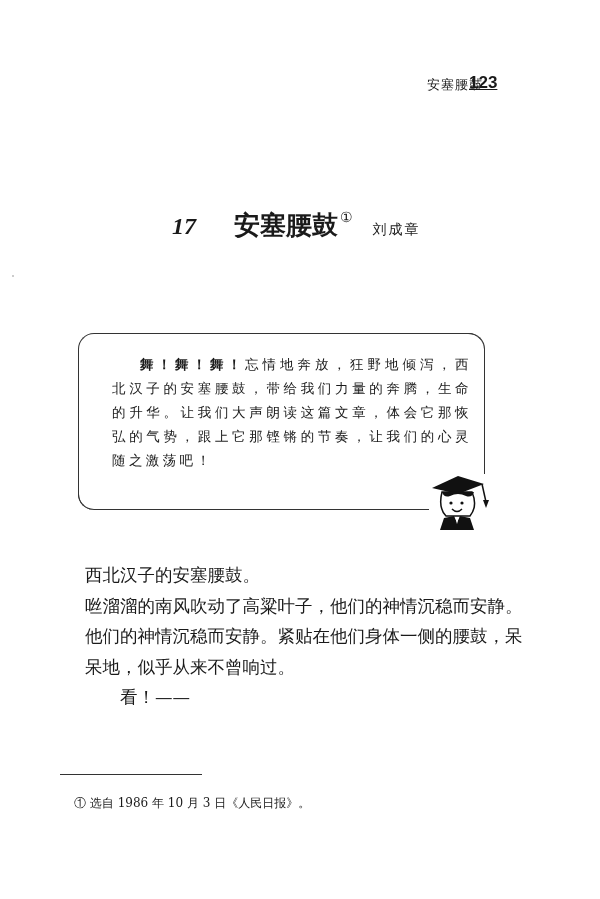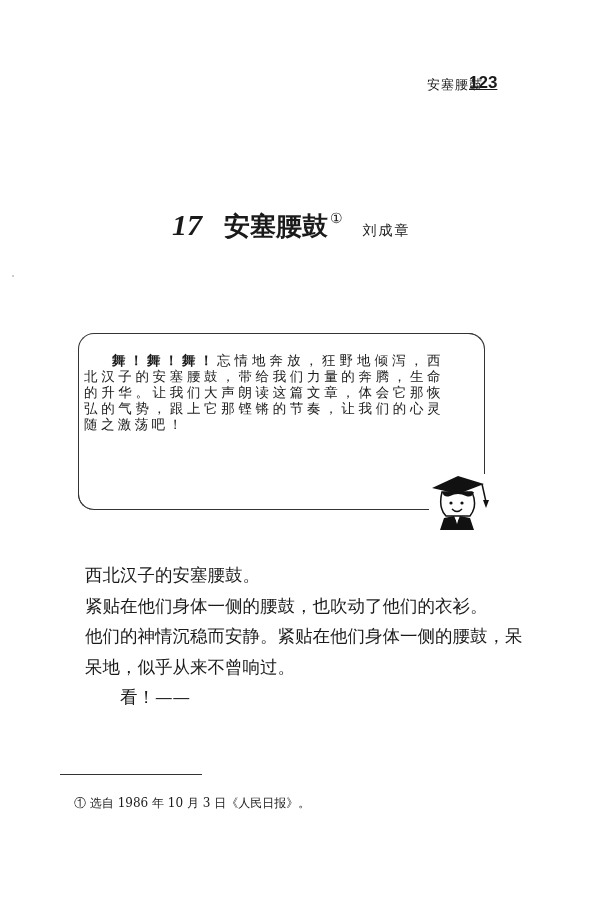--- a/index.html
+++ b/index.html
@@ -11,44 +11,44 @@
       position: absolute; top: 76px; left: 427px; font-size: 13px; letter-spacing: 1px;
     }
     .page-number {
       position: absolute; top: 73px; left: 469px; font-family: "Liberation Sans", sans-serif;
       font-weight: bold; font-size: 17px; text-decoration: underline;
     }
     .title-row {
       position: absolute; top: 208px; left: 172px; display: flex; align-items: baseline;
     }
     .lesson-num {
-      font-family: "Liberation Serif", serif; font-style: italic; font-weight: bold; font-size: 30px;
-      margin-right: 22px;
+      font-family: "Liberation Serif", serif; font-style: italic; font-weight: bold; font-size: 24px;
+      margin-right: 38px;
     }
     .lesson-title {
       font-family: "DejaVu Sans", sans-serif; font-weight: bold; font-size: 26px; letter-spacing: 0px;
     }
     .note-marker { font-size: 14px; position: relative; top: -12px; margin-left: 2px; }
     .author { font-size: 14px; margin-left: 20px; letter-spacing: 2px; }
 
     .intro-box {
       position: absolute; left: 78px; top: 333px; width: 405px; height: 176px;
       border: 1.5px solid #333; border-radius: 16px; border-right: none; border-bottom: none;
     }
     .box-right {
       position: absolute; left: 468px; top: 333px; width: 16px; height: 140px;
       border-right: 1.5px solid #333; border-top: 1.5px solid #333; border-top-right-radius: 16px;
     }
     .box-bottom {
       position: absolute; left: 78px; top: 493px; width: 350px; height: 16px;
       border-bottom: 1.5px solid #333; border-left: 1.5px solid #333; border-bottom-left-radius: 16px;
     }
     .intro-text {
-      position: absolute; left: 84px; top: 352px; width: 360px;
-      font-size: 13.5px; line-height: 16px; letter-spacing: 3.4px; text-indent: 28px;
+      position: absolute; left: 112px; top: 352px; width: 360px;
+      font-size: 13.5px; line-height: 24px; letter-spacing: 3.4px; text-indent: 28px;
       text-align: justify;
     }
     .intro-text .strong { font-weight: bold; }
 
     .mascot { position: absolute; left: 428px; top: 468px; width: 62px; height: 62px; }
 
     .body-text {
       position: absolute; left: 85px; top: 560px; width: 445px;
       font-size: 17.5px; line-height: 30.5px;
     }
@@ -95,21 +95,21 @@
   <path d="M14,24 Q16,30 22,28 Q30,24 38,28 Q44,30 46,24" fill="#111"></path>
   <circle cx="23" cy="35" r="1.6" fill="#111"></circle>
   <circle cx="34" cy="35" r="1.6" fill="#111"></circle>
   <path d="M24,41 Q29,46 34,41" fill="none" stroke="#111" stroke-width="1.5"></path>
   <path d="M12,62 L16,50 L26,48 L29,54 L32,48 L42,50 L46,62 Z" fill="#111"></path>
   <polygon points="27,49 31,49 29,56" fill="#fff"></polygon>
 </svg>
 
 <div class="body-text">
   <p>西北汉子的安塞腰鼓。</p>
-  <p>紧贴在他们身体一侧的腰鼓，也吹动了他们的衣衫。</p>
+  <p>咝溜溜的南风吹动了高粱叶子，他们的神情沉稳而安静。</p>
   <p>他们的神情沉稳而安静。紧贴在他们身体一侧的腰鼓，呆呆地，似乎从来不曾响过。</p>
   <p class="indent">看！——</p>
 </div>
 
 <div class="footnote-rule"></div>
 <div class="footnote">
   <span>①</span>
   <span>选自 1986 年 10 月 3 日《人民日报》。</span>
 </div>
 

